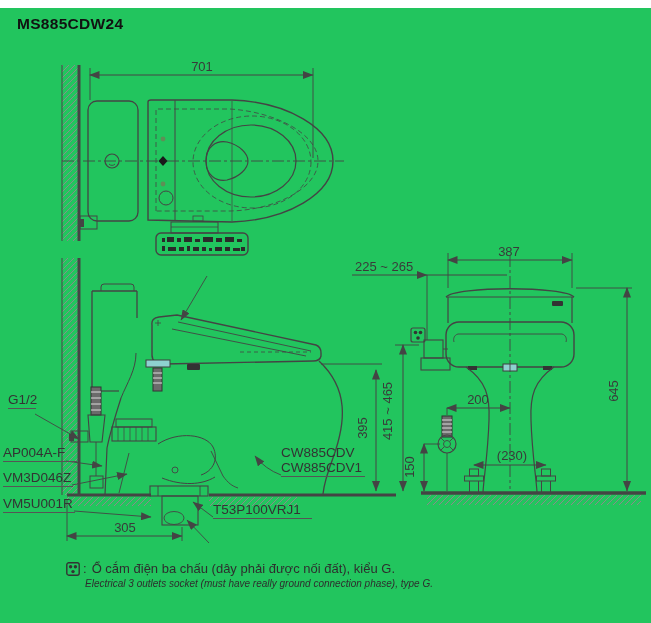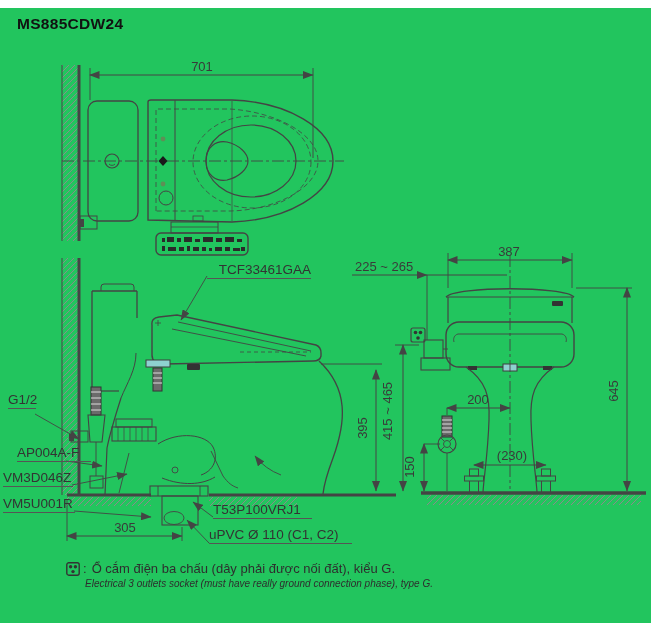--- a/index.html
+++ b/index.html
@@ -272,27 +272,29 @@
       </g>
 
       <g>
         <path d="M576,280 H632" stroke-width="0.9"></path>
         <path d="M627,280 V483" stroke-width="1" marker-start="url(#ahs)" marker-end="url(#ah)"></path>
         <text transform="rotate(-90 618 383)" x="618" y="383" text-anchor="middle" stroke="none">645</text>
       </g>
     </g>
   </svg>
 
-  <div class="plabel right" style="left:207px;top:254px;width:104px;">TCF33461GAA</div>
   <div class="plabel" style="left:8px;top:384px;width:28px;">G1/2</div>
-  <div class="plabel" style="left:17px;top:437px;width:74px;">AP004A-F</div>
+  <div class="plabel" style="left:3px;top:437px;width:74px;">AP004A-F</div>
   <div class="plabel" style="left:3px;top:462px;width:70px;">VM3D046Z</div>
   <div class="plabel" style="left:3px;top:488px;width:72px;">VM5U001R</div>
+  <div class="plabel" style="left:281px;top:437px;width:84px;border-bottom:1.2px solid #555;">
+    <div style="border:none;">CW885CDV</div>
+    <div style="border:none;">CW885CDV1</div>
+  </div>
   <div class="plabel" style="left:213px;top:494px;width:99px;">T53P100VRJ1</div>
-  <div class="plabel" style="left:209px;top:519px;width:143px;">uPVC Ø 110 (C1, C2)</div>
 
   <div class="note1">
     <svg class="outlet-ic" viewBox="0 0 14 14">
       <rect x="0.8" y="0.8" width="12.4" height="12.4" rx="2" fill="none" stroke="#333" stroke-width="1.4"></rect>
       <circle cx="4.6" cy="4.8" r="1.7" fill="#333"></circle>
       <circle cx="9.4" cy="4.8" r="1.7" fill="#333"></circle>
       <circle cx="7" cy="9.6" r="1.7" fill="#333"></circle>
     </svg>
     <span class="sep">:</span>
     <span>Ổ cắm điện ba chấu (dây phải được nối đất), kiểu G.</span>

